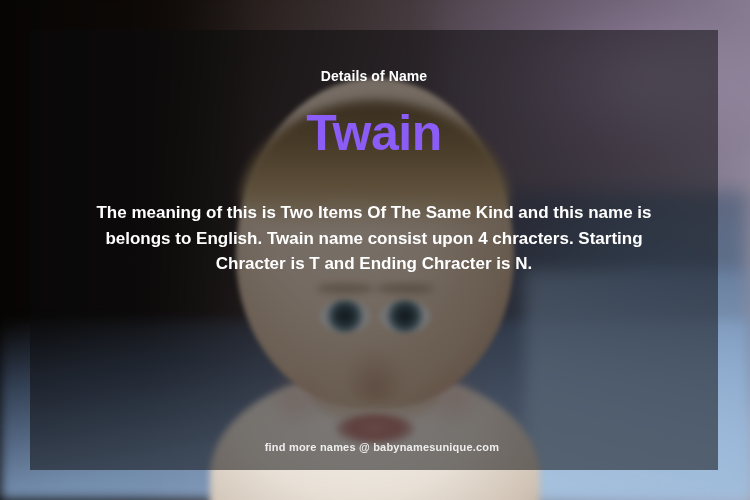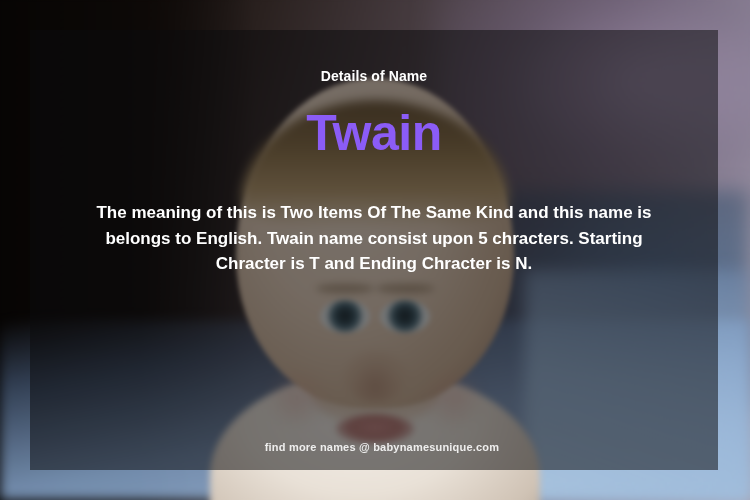--- a/index.html
+++ b/index.html
@@ -275,18 +275,18 @@
       </div>
     </div>
     <div class="photo-blur-veil"></div>
   </div>
 
   <div class="card">
     <div class="card-title">Details of Name</div>
 
     <div class="card-name">Twain</div>
 
-    <div class="card-desc">The meaning of this is Two Items Of The Same Kind and this name is belongs to English. Twain name consist upon 5 chracters. Starting Chracter is T and Ending Chracter is N.</div>
+    <div class="card-desc">The meaning of this is Two Items Of The Same Kind and this name is belongs to English. Twain name consist upon 4 chracters. Starting Chracter is T and Ending Chracter is N.</div>
 
     <div class="card-footer">find more names @ babynamesunique.com</div>
   </div>
 
 </div>
 
 </body></html>

